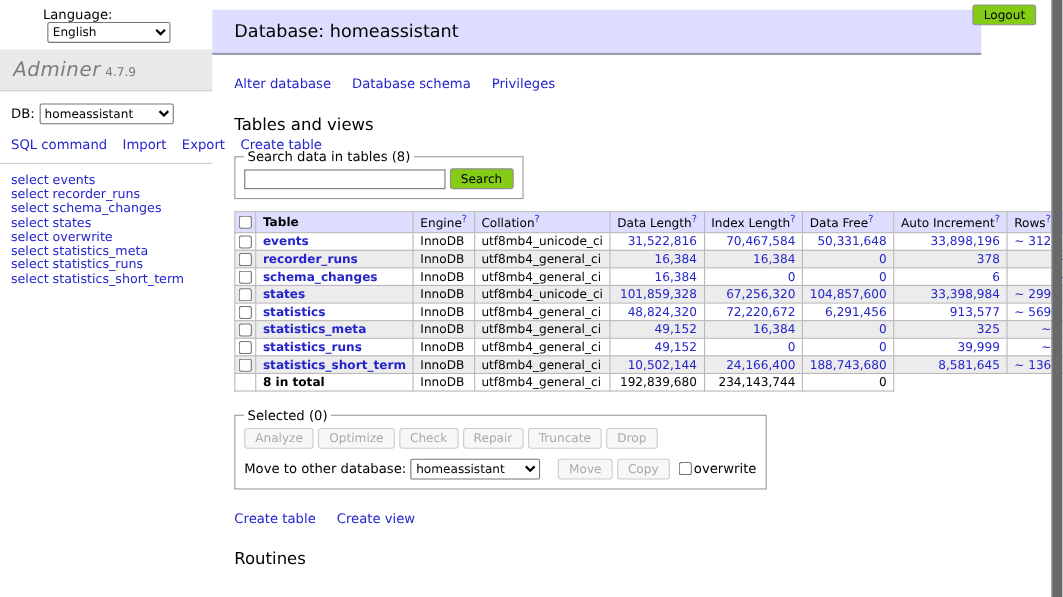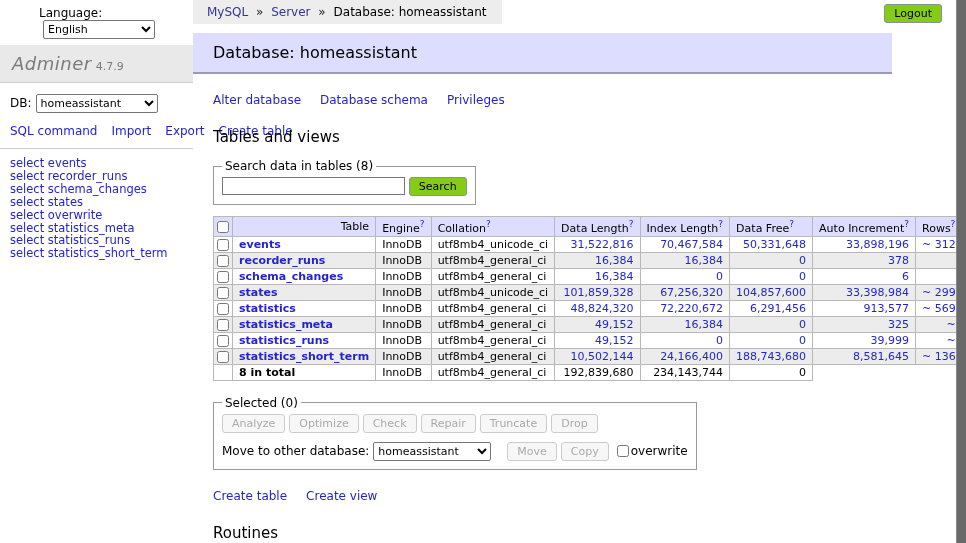--- a/index.html
+++ b/index.html
@@ -66,21 +66,21 @@
   legend { font-size:12px; padding:0 3px; }
   .search-input { width:183px; height:18px; border:1px solid #767676; font-size:11px; padding:1px 3px; }
 
   
   table { border-collapse:collapse; margin-top:11px; font-size:11px; }
   th, td {
     border:1px solid #b8b8b8; padding:1px 6px; height:16px;
     line-height:13px; white-space:nowrap; text-align:left; font-weight:normal;
   }
   thead th { background:#ddddff; }
-  thead th.col-table { font-weight:normal; text-align:right; min-width:118px; }
+  thead th.col-table { font-weight:bold; text-align:left; min-width:118px; }
   thead th sup { font-size:9px; }
   thead th sup a { color:#2424cc; }
   tbody tr:nth-child(even) td { background:#ececec; }
   td.num { text-align:right; color:#2424cc; }
   td.name a { font-weight:bold; }
   td.check, th.check { width:20px; text-align:center; padding:1px 3px; }
   tr.total td { background:#fff !important; color:#000;margin-left:48px; }
   tr.total td.name { font-weight:bold; }
   tr.total td.num { color:#000; }
   tr.total td.ghost { border:none; background:#fff !important; }
@@ -119,21 +119,20 @@
       <a>select schema_changes</a>
       <a>select states</a>
       <a>select overwrite</a>
       <a>select statistics_meta</a>
       <a>select statistics_runs</a>
       <a>select statistics_short_term</a>
     </div>
 </div>
 
 <div id="main">
-  <div class="breadcrumb" id="breadcrumb"><a>MySQL</a><span class="sep"> » </span><a>Server</a><span class="sep"> » </span><span>Database: homeassistant</span></div>
   <div class="logout-wrap">
     <button>Logout</button>
   </div>
 
   <h2 class="page-title">Database: homeassistant</h2>
 
   <div class="content">
     <div class="nav-links" id="page-links"><a>Alter database</a><a>Database schema</a><a>Privileges</a></div>
 
     <h3>Tables and views</h3>

